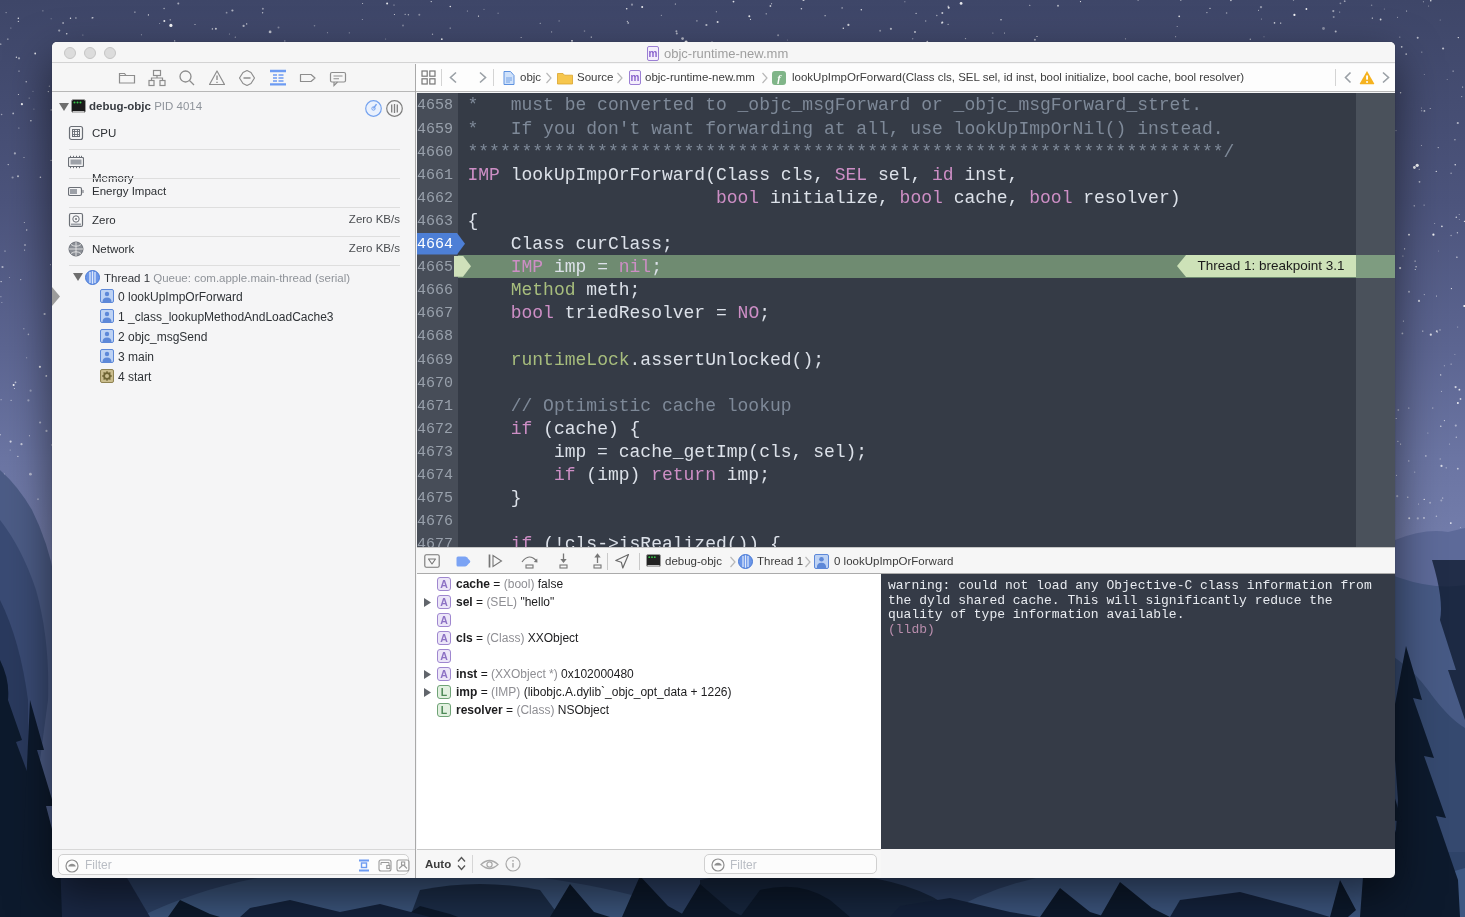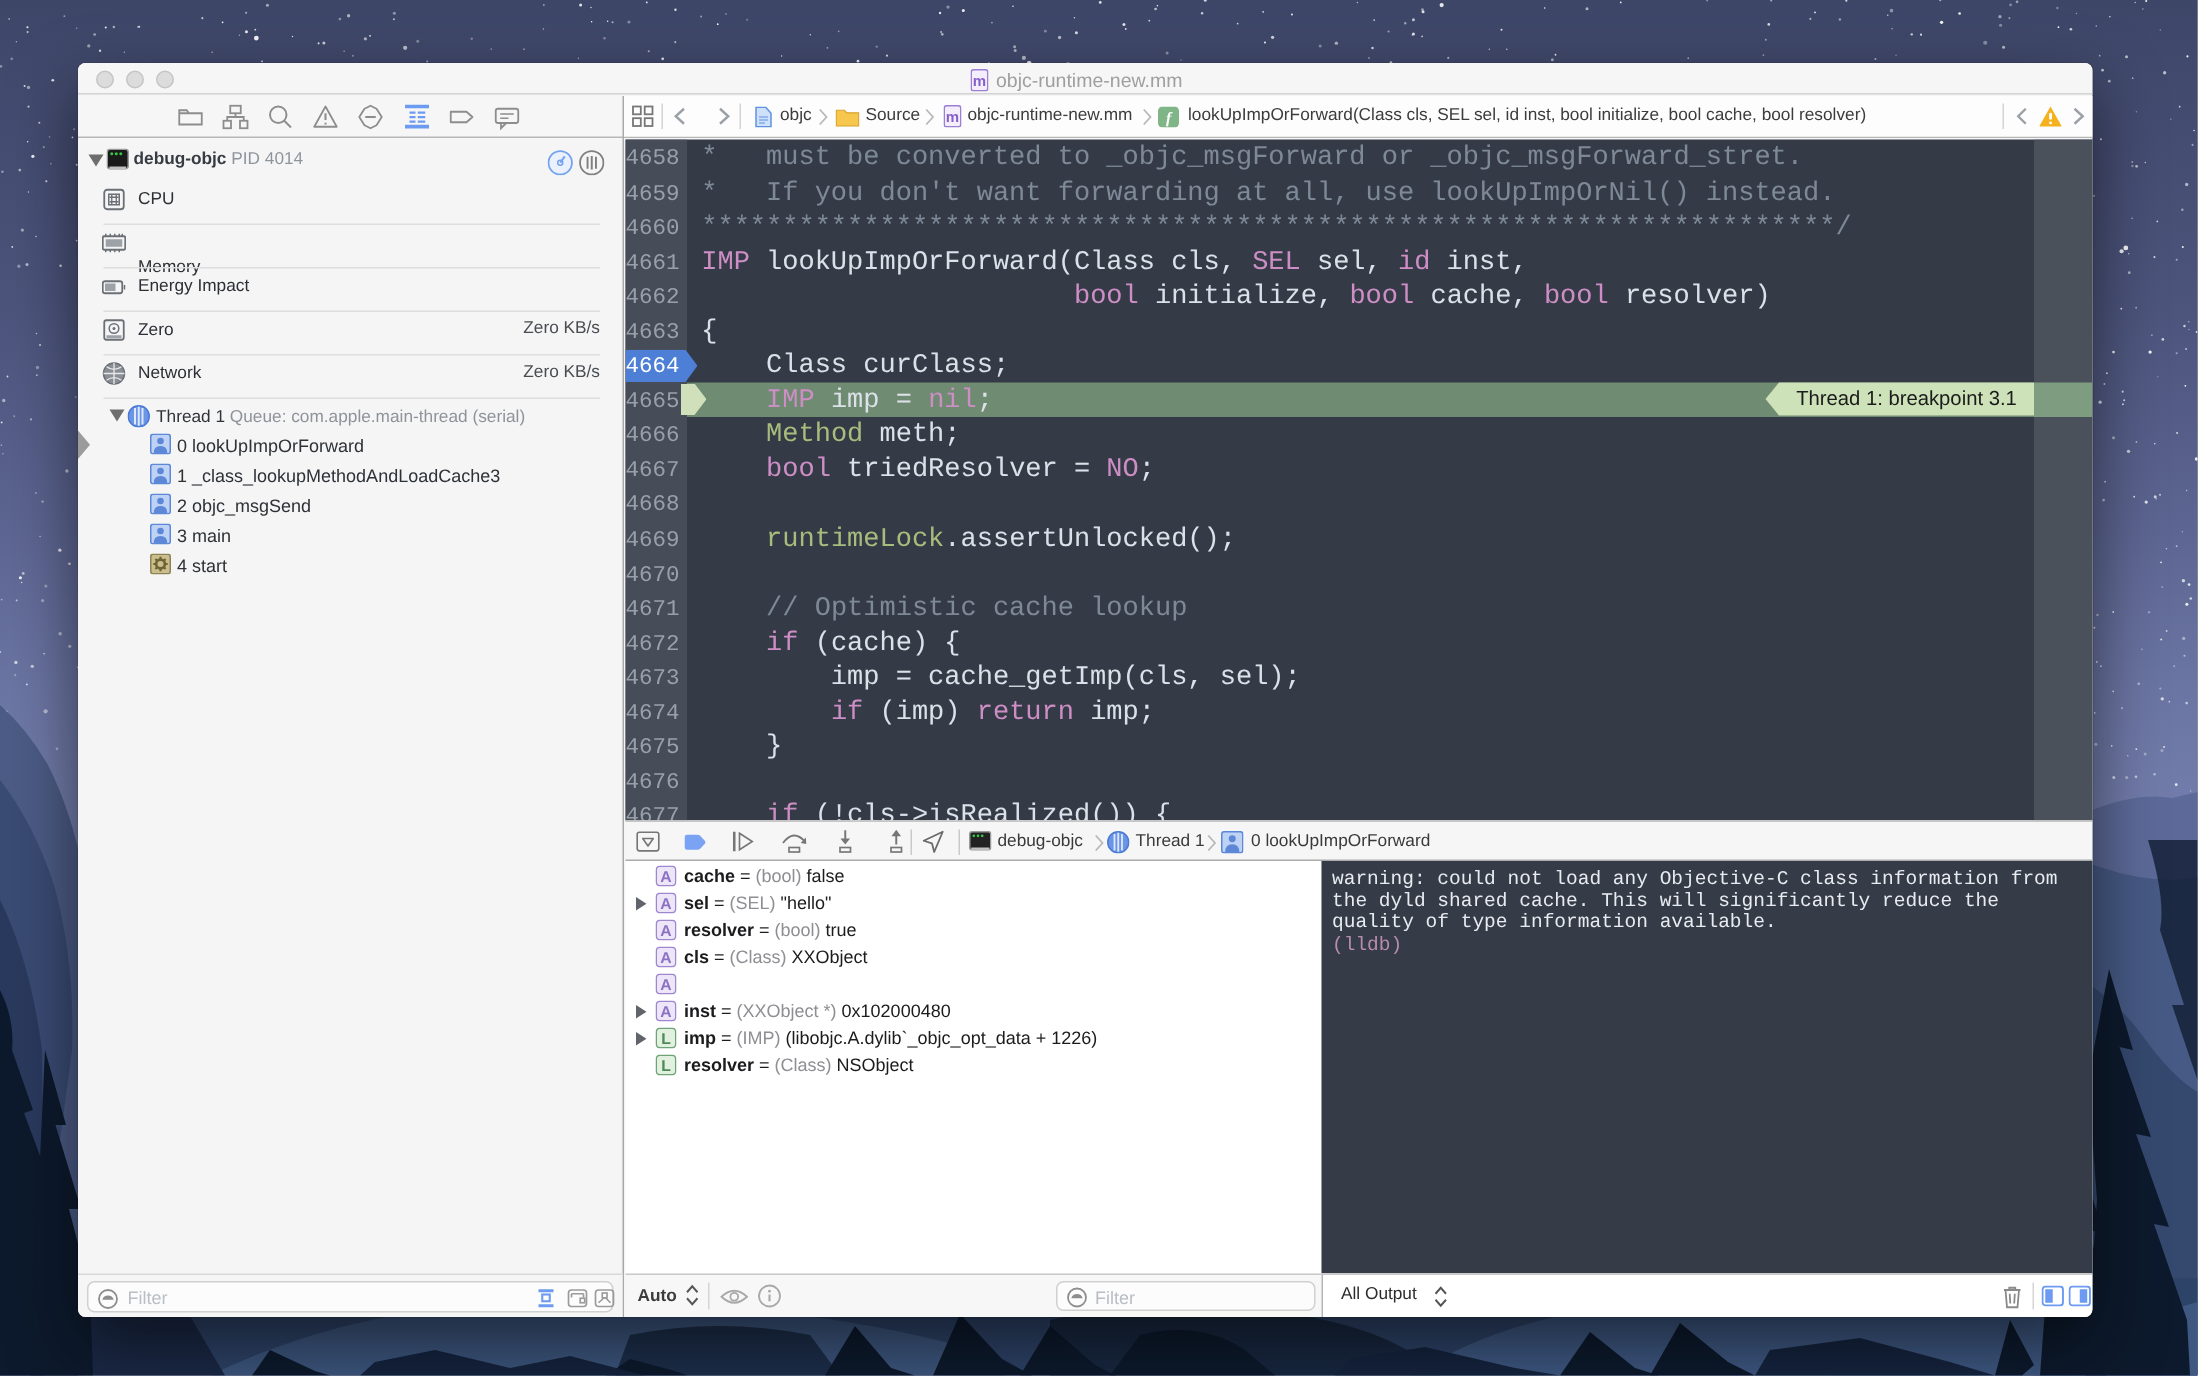--- a/index.html
+++ b/index.html
@@ -1279,23 +1279,20 @@
         <rect x="0.5" y="0.5" width="13" height="13" rx="2.5" fill="#ece6f8" stroke="#9f87cf"></rect>
         <text x="7" y="11" font-size="10.5" font-weight="bold" fill="#8d72c4" text-anchor="middle" font-family="Liberation Sans">A</text>
       </svg>
       <div class="vrow" style="top:19px;">
         <span style="position:absolute;left:39px;"><span class="vname">sel</span> = <span class="vtype">(SEL)</span> "hello"</span>
       </div>
       <svg style="position:absolute;left:20px;top:39px;" width="14" height="14">
         <rect x="0.5" y="0.5" width="13" height="13" rx="2.5" fill="#ece6f8" stroke="#9f87cf"></rect>
         <text x="7" y="11" font-size="10.5" font-weight="bold" fill="#8d72c4" text-anchor="middle" font-family="Liberation Sans">A</text>
       </svg>
-      <div class="vrow" style="top:37px;">
-        <span style="position:absolute;left:39px;"><span class="vname">resolver</span> = <span class="vtype">(bool)</span> true</span>
-      </div>
       <svg style="position:absolute;left:20px;top:57px;" width="14" height="14">
         <rect x="0.5" y="0.5" width="13" height="13" rx="2.5" fill="#ece6f8" stroke="#9f87cf"></rect>
         <text x="7" y="11" font-size="10.5" font-weight="bold" fill="#8d72c4" text-anchor="middle" font-family="Liberation Sans">A</text>
       </svg>
       <div class="vrow" style="top:55px;">
         <span style="position:absolute;left:39px;"><span class="vname">cls</span> = <span class="vtype">(Class)</span> XXObject</span>
       </div>
       <svg style="position:absolute;left:20px;top:75px;" width="14" height="14">
         <rect x="0.5" y="0.5" width="13" height="13" rx="2.5" fill="#ece6f8" stroke="#9f87cf"></rect>
         <text x="7" y="11" font-size="10.5" font-weight="bold" fill="#8d72c4" text-anchor="middle" font-family="Liberation Sans">A</text>
@@ -1350,42 +1347,20 @@
         <circle cx="8" cy="4.8" r="0.9" fill="#a9a9a9"></circle>
       </svg>
 <div class="ffield" style="left:287px;top:4px;width:173px;height:20px;">
  <svg style="position:absolute;left:6px;top:3px;" width="14" height="14">
           <circle cx="7" cy="7" r="6" fill="none" stroke="#8e8e8e" stroke-width="1.2"></circle>
           <path d="M3.2,7.5 A4,4 0 0 1 10.8,7.5 Z" fill="#8e8e8e"></path>
         </svg>
  <span style="position:absolute;left:25px;top:3px;">Filter</span>
 </div>
     </div>
-  <div id="bbar-right">
-<span style="position:absolute;left:12px;top:7px;color:#2c2c2c;">All Output</span>
-<svg style="position:absolute;left:73px;top:7px;" width="11" height="15">
-        <path d="M2,5.5 L5.5,1.5 L9,5.5 M2,9.5 L5.5,13.5 L9,9.5" fill="none" stroke="#555" stroke-width="1.3"></path>
-      </svg>
-<svg style="position:absolute;left:452px;top:6px;" width="15" height="17">
-        <g fill="none" stroke="#8a8a8a" stroke-width="1.2">
-          <path d="M2,4 L13,4 M5.5,4 L5.5,2.5 L9.5,2.5 L9.5,4"></path>
-          <path d="M3,4 L4,15.5 L11,15.5 L12,4"></path>
-          <path d="M5.8,6.5 L6.2,13 M9.2,6.5 L8.8,13"></path>
-        </g>
-      </svg>
-<div style="position:absolute;left:473px;top:5px;width:1px;height:18px;background:#d6d6d6;"></div>
-<svg style="position:absolute;left:479px;top:7px;" width="15" height="14">
-        <rect x="0.7" y="0.7" width="13.6" height="12.6" rx="2" fill="none" stroke="#6d9bf2" stroke-width="1.3"></rect>
-        <rect x="2.5" y="2.5" width="5" height="9" fill="#6d9bf2"></rect>
-      </svg>
-<svg style="position:absolute;left:497px;top:7px;" width="15" height="14">
-        <rect x="0.7" y="0.7" width="13.6" height="12.6" rx="2" fill="none" stroke="#6d9bf2" stroke-width="1.3"></rect>
-        <rect x="7.5" y="2.5" width="5" height="9" fill="#6d9bf2"></rect>
-      </svg>
-    </div>
   <div id="sbar-bottom">
 <div class="ffield" style="left:6px;top:4px;width:351px;height:21px;">
  <svg style="position:absolute;left:6px;top:4px;" width="14" height="14">
           <circle cx="7" cy="7" r="6" fill="none" stroke="#8e8e8e" stroke-width="1.2"></circle>
           <path d="M3.2,7.5 A4,4 0 0 1 10.8,7.5 Z" fill="#8e8e8e"></path>
         </svg>
  <span style="position:absolute;left:26px;top:3px;">Filter</span>
  <svg style="position:absolute;left:298px;top:4px;" width="14" height="13">
           <g stroke="#6d9bf2" fill="none" stroke-width="1.4">
             <path d="M2,1.5 L12,1.5" stroke-width="2"></path>

